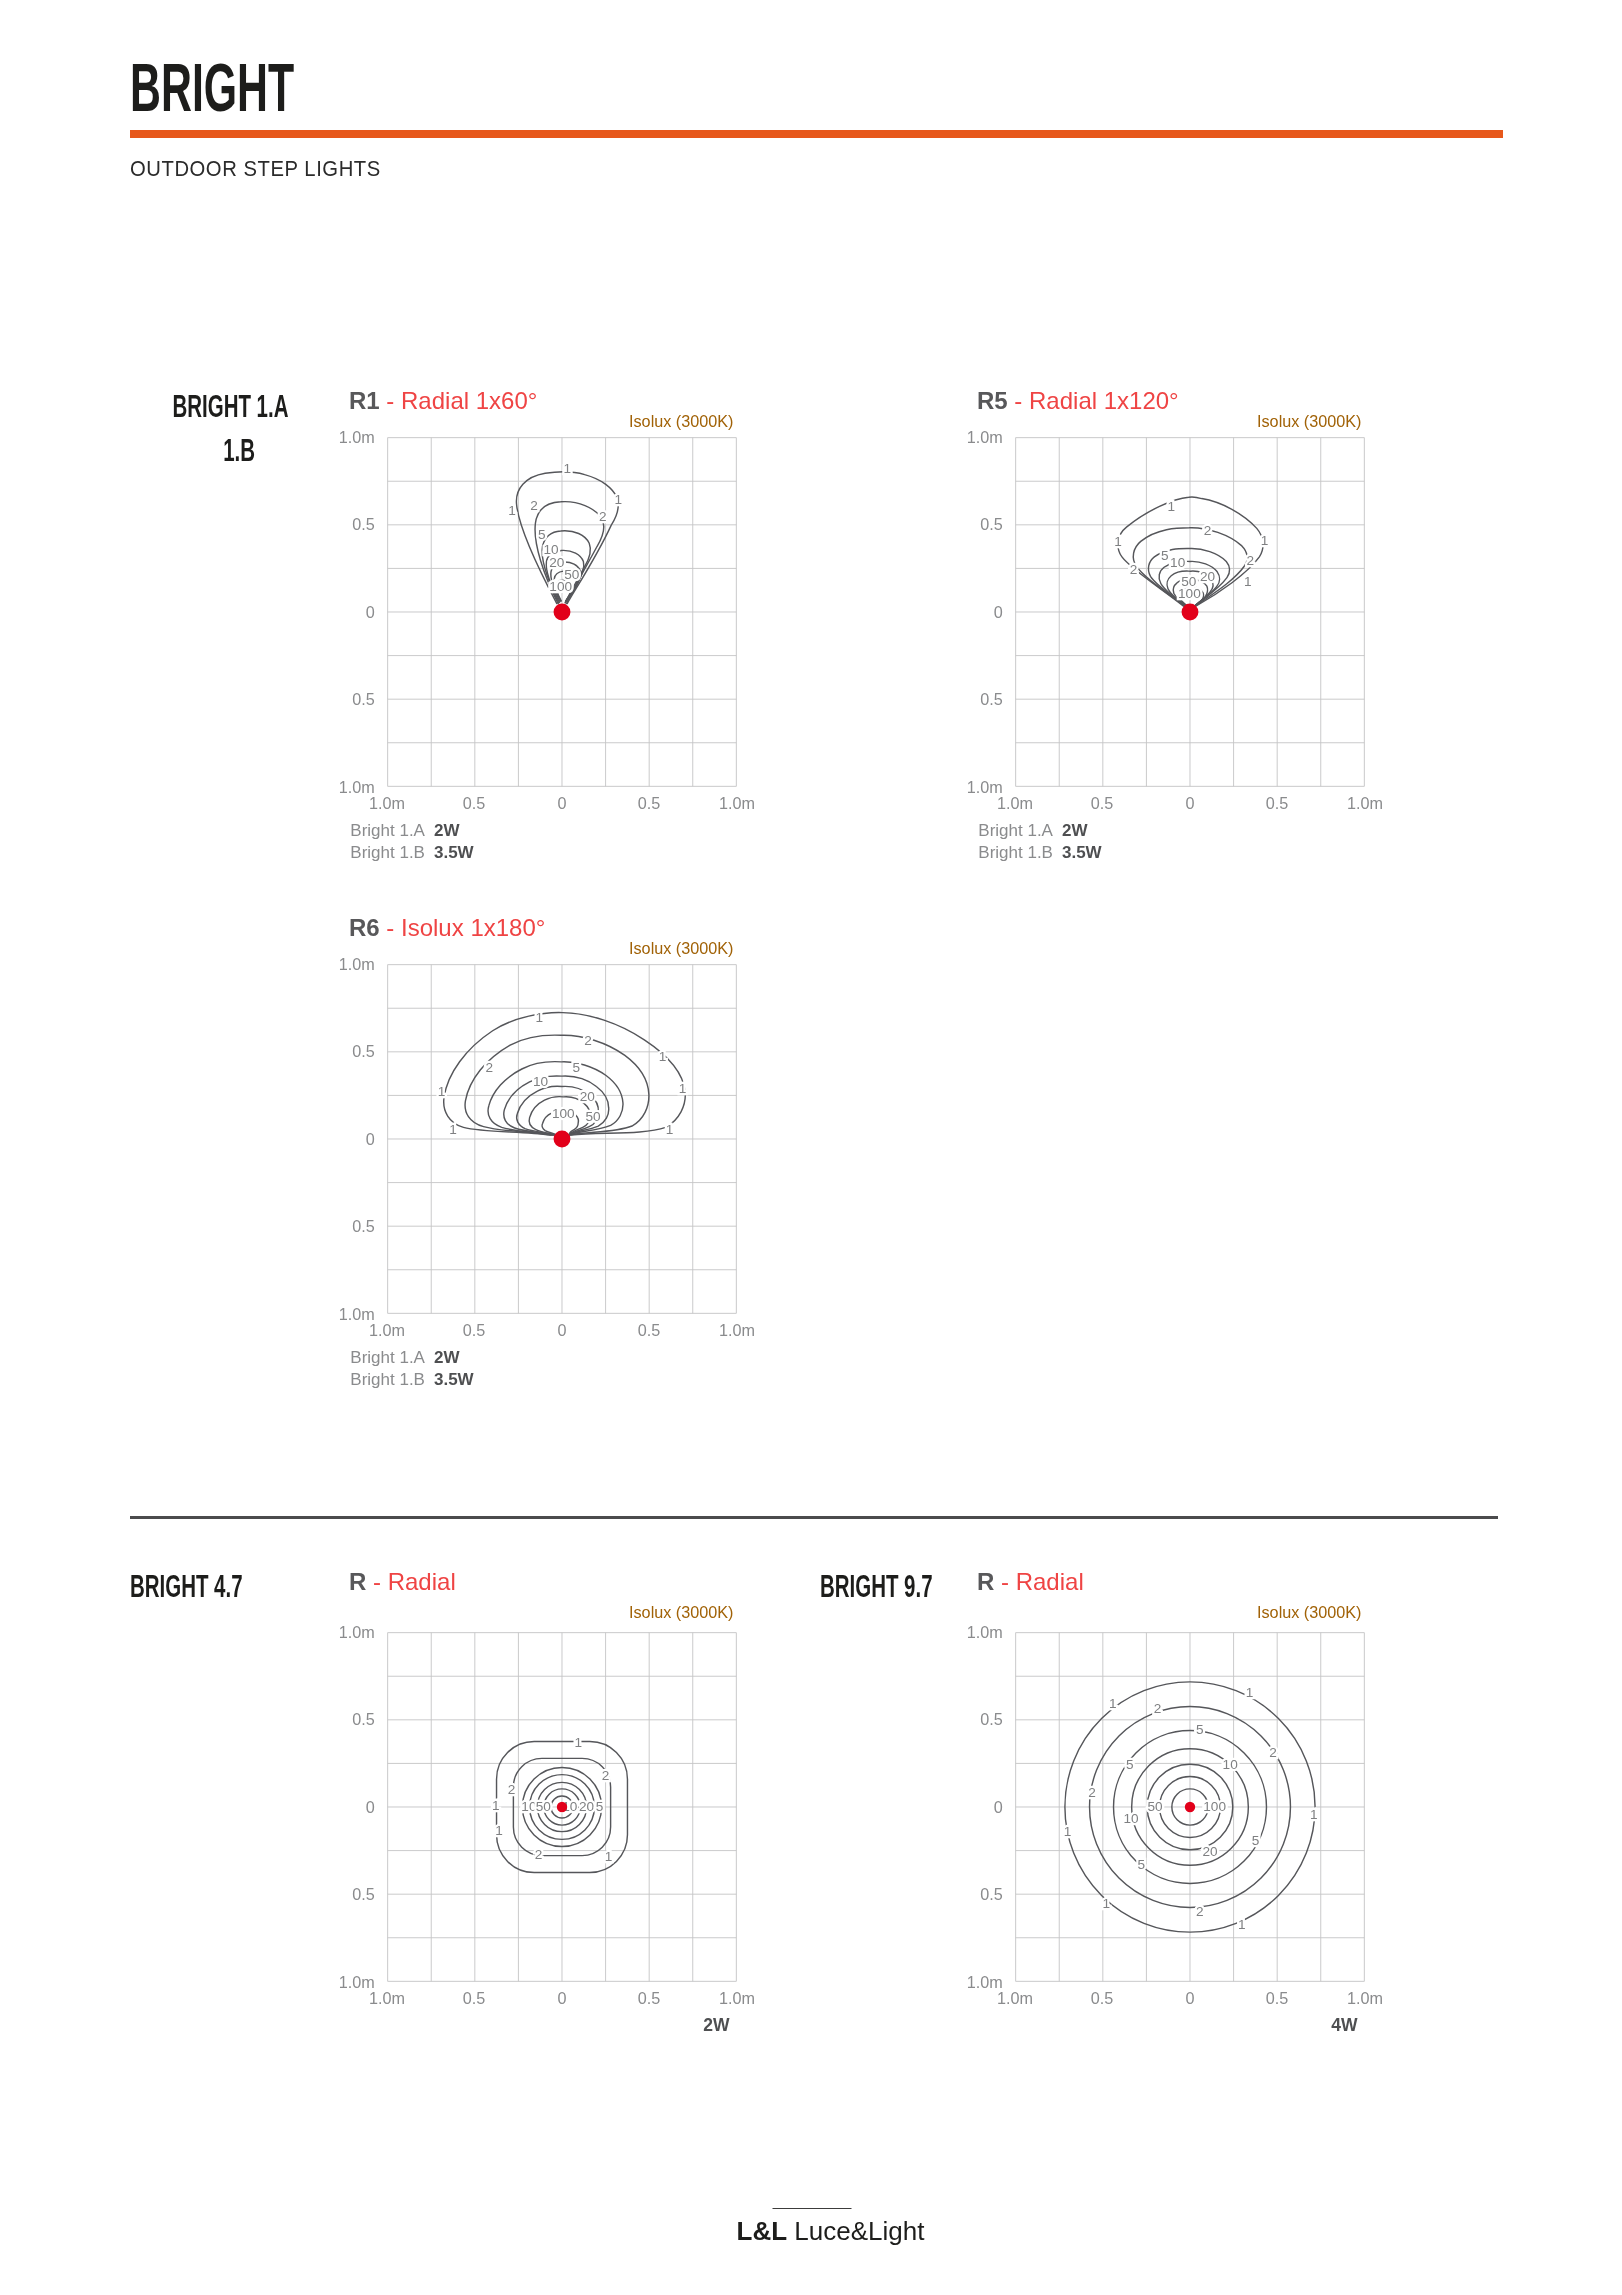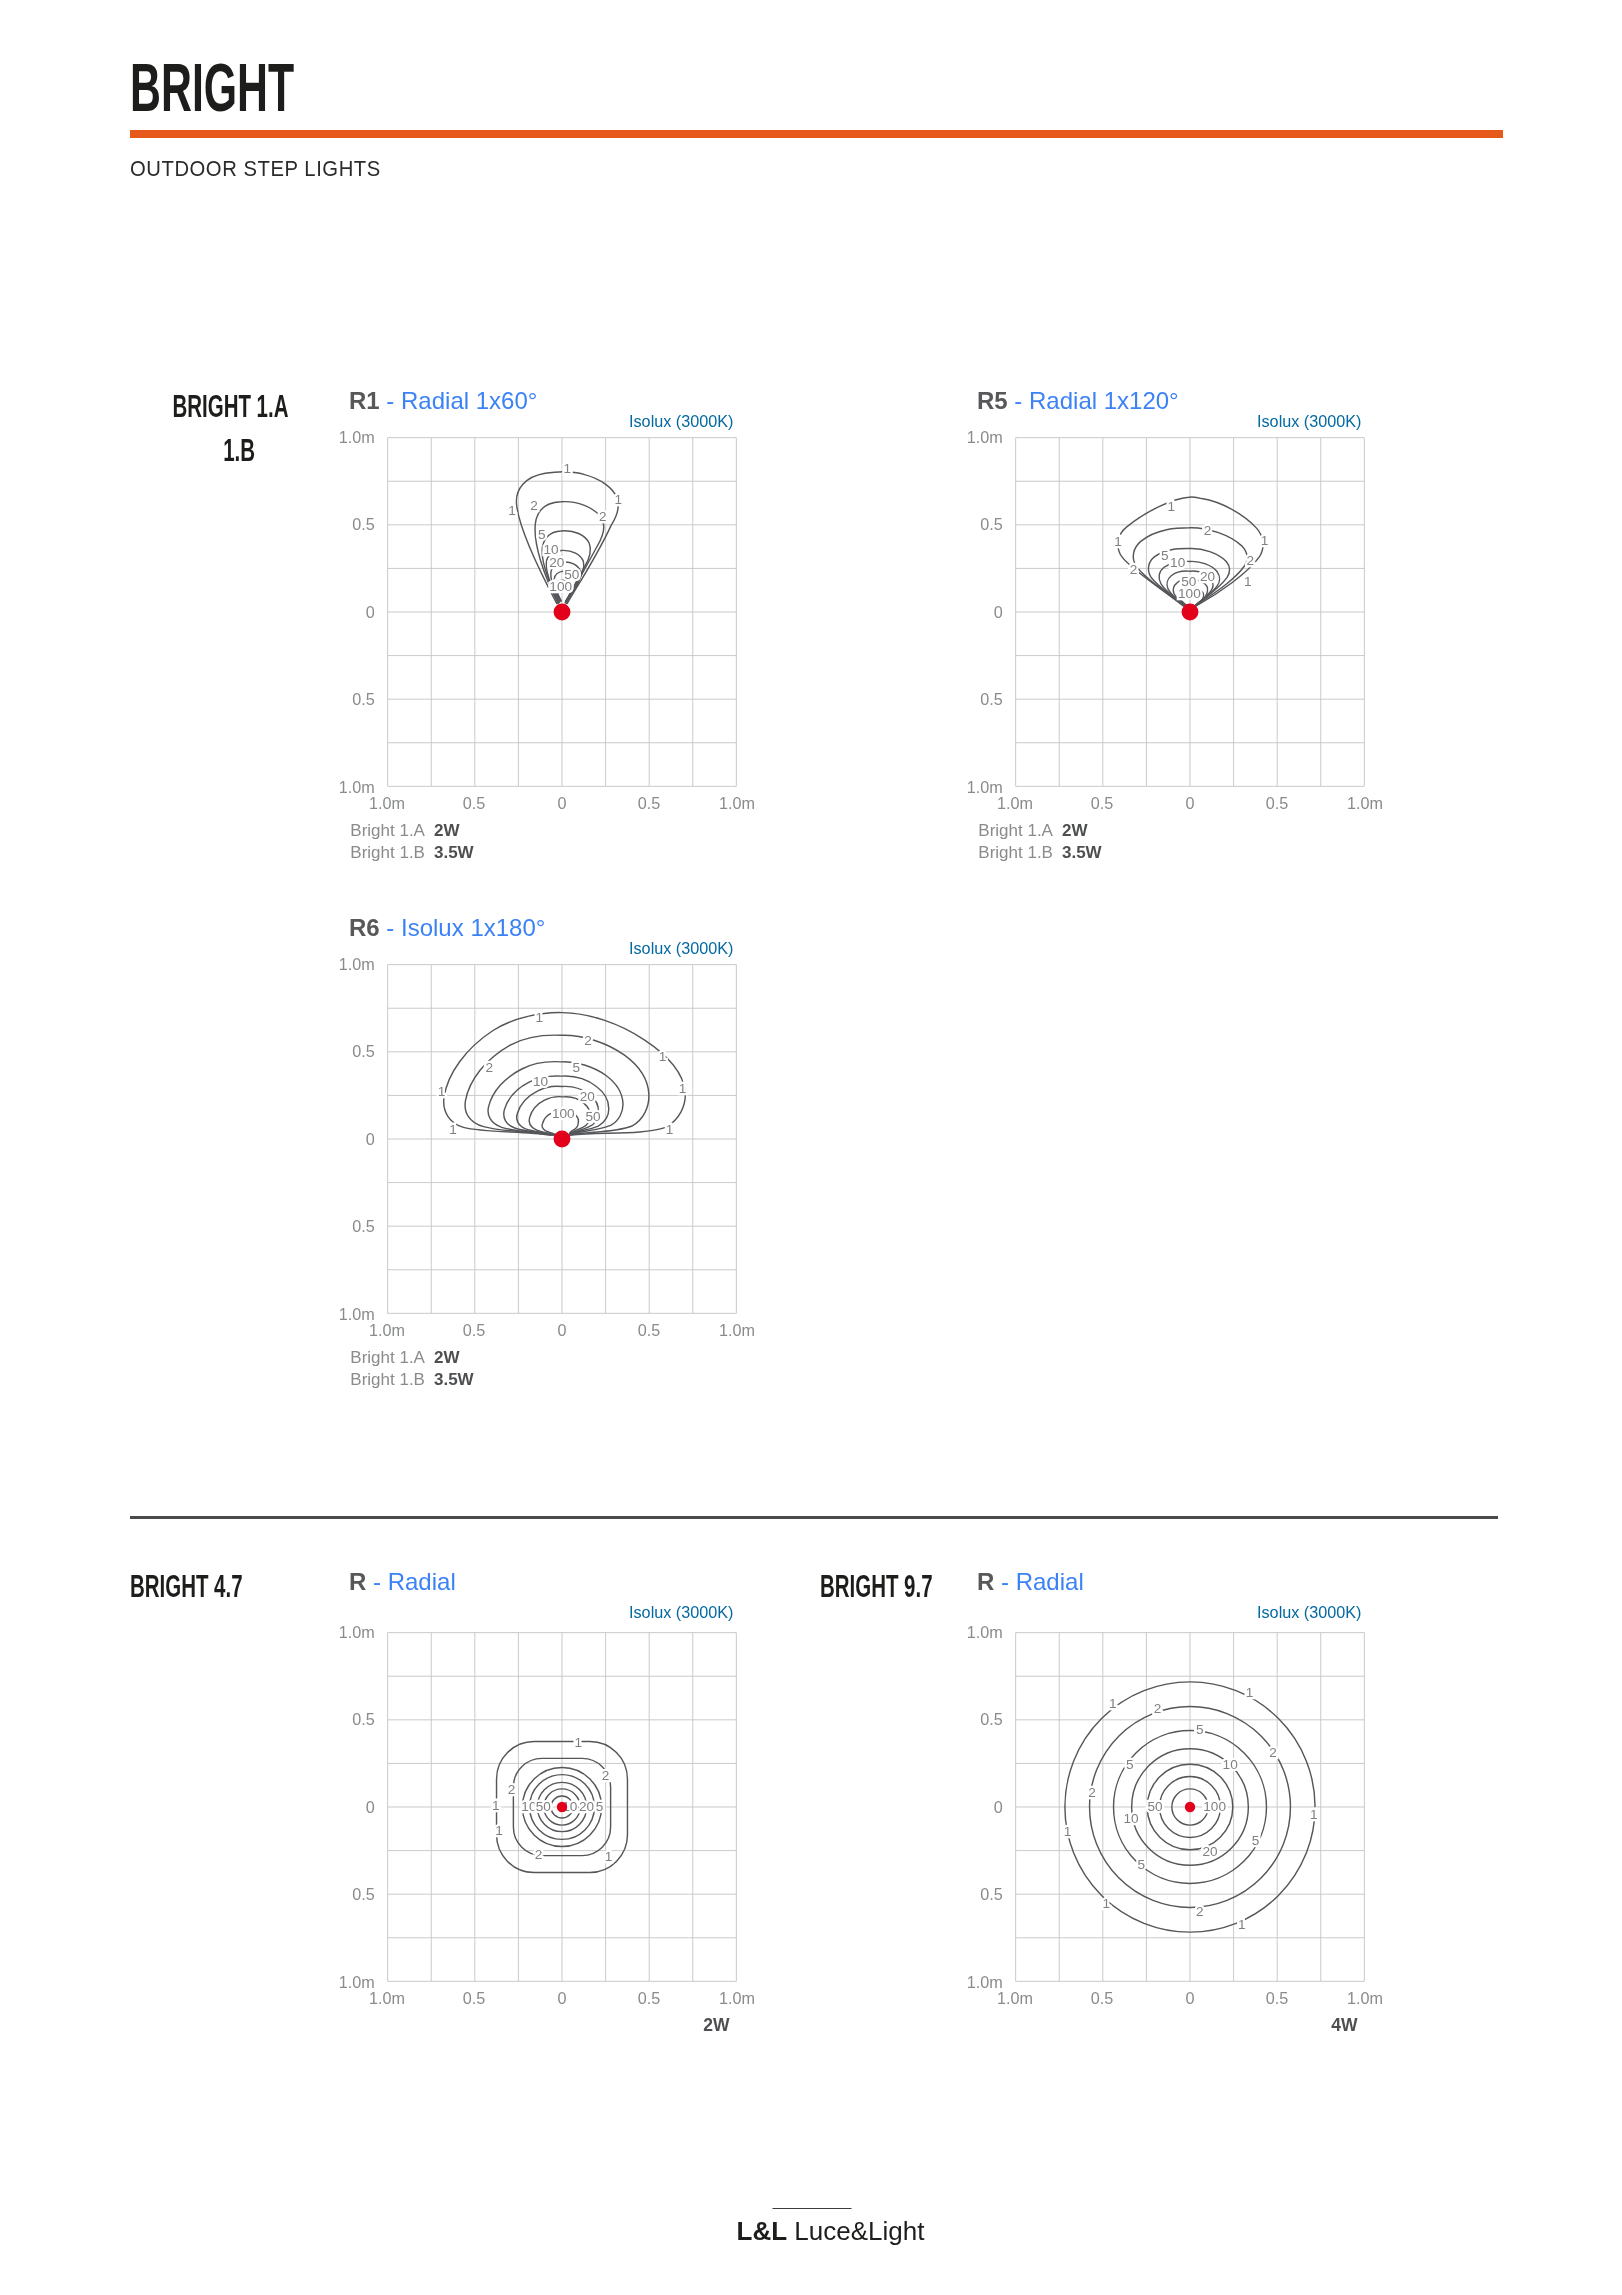--- a/index.html
+++ b/index.html
@@ -12,22 +12,22 @@
   .hd-sub{position:absolute;left:130px;top:156px;font-size:22px;letter-spacing:0.6px;color:#2b2b2b;
           transform:scaleX(0.92);transform-origin:0 0;white-space:nowrap;}
   
   .model-label{position:absolute;font-size:31px;font-weight:bold;line-height:44px;color:#1d1d1b;white-space:nowrap;}
   .model-label.right{text-align:right;transform:scaleX(0.66);transform-origin:100% 0;}
   .model-label.left{transform:scaleX(0.66);transform-origin:0 0;}
   
   .diagram{position:absolute;width:387px;height:494px;}
   .dg-title{position:absolute;left:0;top:0;font-size:24px;white-space:nowrap;}
   .dg-code{font-weight:bold;color:#58585a;}
-  .dg-rest{color:#3b82f6;}
-  .dg-isolux{position:absolute;right:2.6px;top:25px;font-size:16.2px;color:#0369a1;}
+  .dg-rest{color:#ef4444;}
+  .dg-isolux{position:absolute;right:2.6px;top:25px;font-size:16.2px;color:#a16207;}
   .alt .dg-isolux{top:35px;}
   .dg-ylabels{position:absolute;left:-7.8px;top:50px;width:40px;height:350px;}
   .alt .dg-ylabels{top:64px;}
   .dg-ylabels span{position:absolute;right:6.5px;transform:translateY(-50%);font-size:16.2px;color:#8a8b8d;white-space:nowrap;}
   .dg-plot{position:absolute;left:38px;top:50px;width:350px;}
   .alt .dg-plot{top:64px;}
   .dg-xlabels{position:relative;width:350px;height:27px;}
   .dg-xlabels span{position:absolute;top:6.5px;transform:translateX(-50%);font-size:16.2px;color:#8a8b8d;white-space:nowrap;}
   .dg-watts{position:absolute;left:1.3px;top:433px;font-size:17px;line-height:22px;}
   .wmodel{color:#8a8b8d;}

